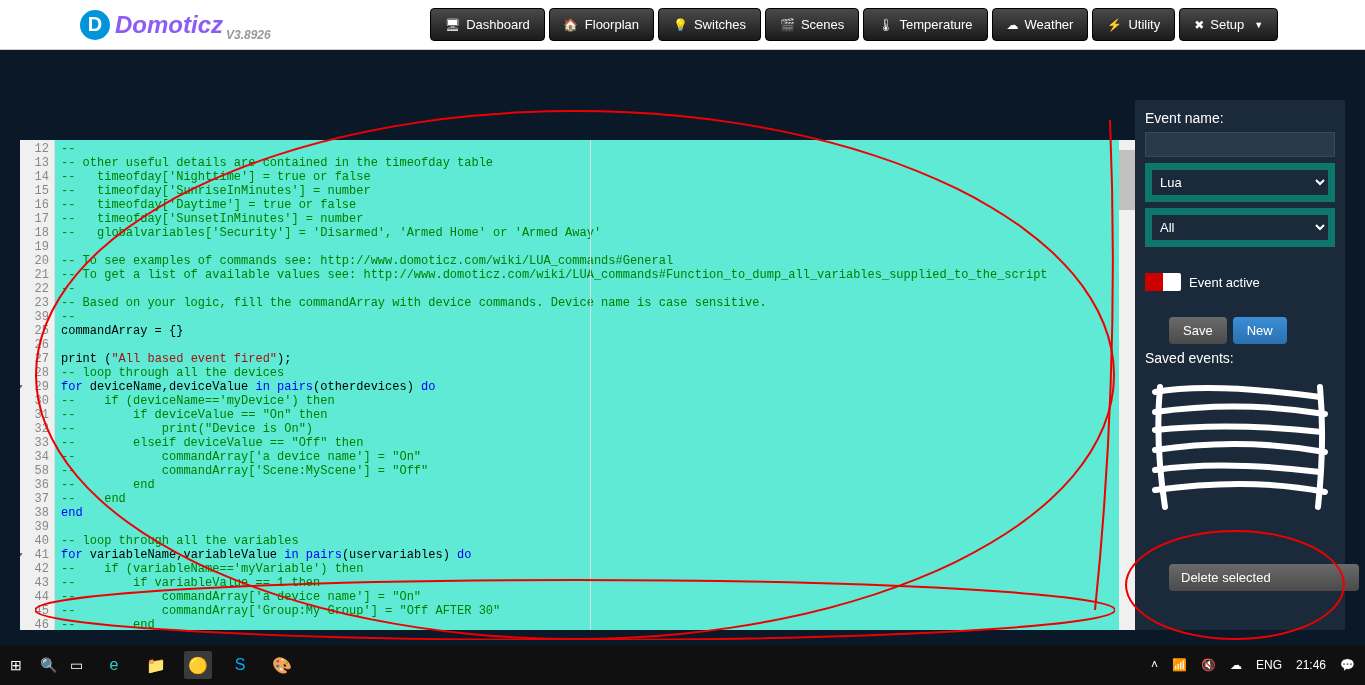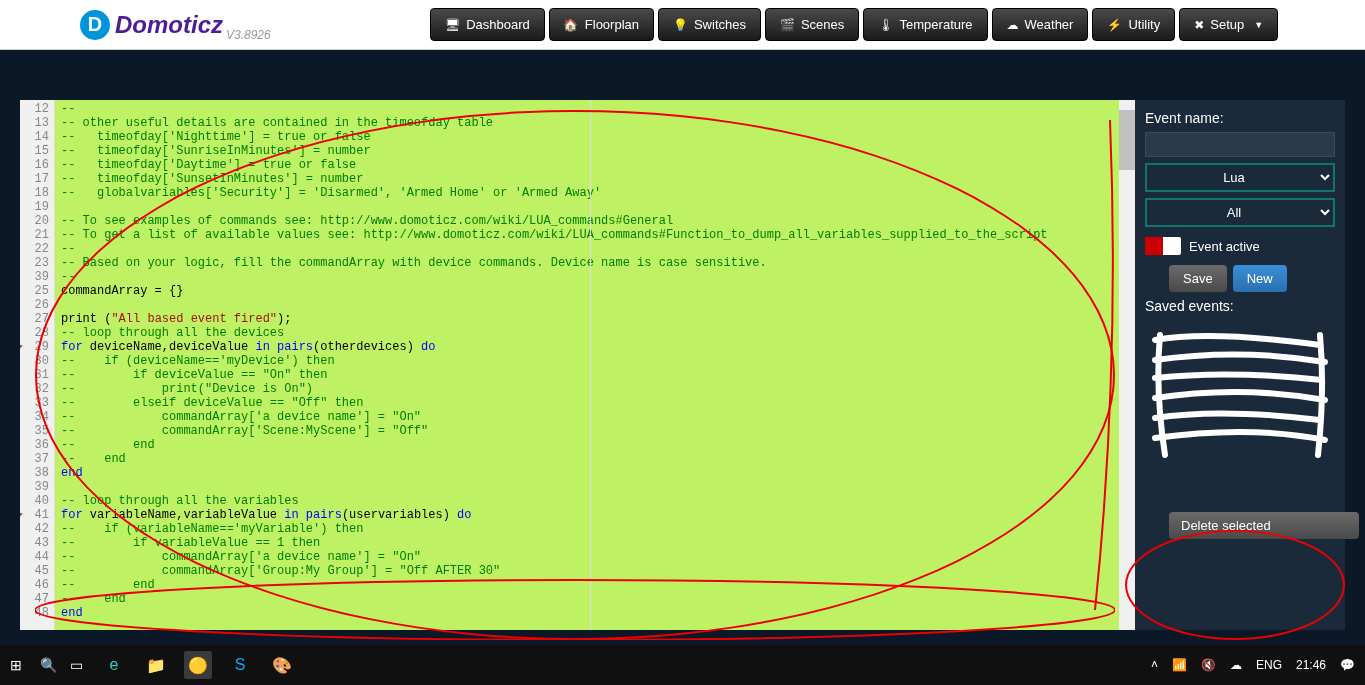--- a/index.html
+++ b/index.html
@@ -25,22 +25,22 @@
   width: 430px;
 }
 .logo-circle {
   width: 30px; height: 30px;
   background: #0095da;
   border-radius: 50%;
   display: flex; align-items: center; justify-content: center;
   color: #fff; font-weight: bold; font-size: 20px;
   margin-right: 5px;
 }
-.logo-text { font-size: 24px; font-weight: bold; color: #4c1d95; font-style: italic; }
-.logo-ver { font-size: 12px; color: #999; font-style: italic; margin-left: 3px; margin-top: 20px;}
+.logo-text { font-size: 24px; font-weight: bold; color: #8b5cf6; font-style: italic; }
+.logo-ver { font-size: 12px; color: #999; font-style: italic; margin-left: 3px; margin-top: 20px; font-weight: bold;}
 .nav {
   display: flex;
   gap: 4px;
 }
 .nav-btn {
   background: linear-gradient(#4a4a4a, #1a1a1a);
   color: #fff;
   padding: 8px 14px;
   border: 1px solid #000;
   border-radius: 4px;
@@ -63,24 +63,25 @@
 .content-panel {
   position: absolute;
   top: 50px;
   left: 20px;
   right: 20px;
   bottom: 15px;
   display: flex;
 }
 .editor-wrap {
   flex: 1;
-  background: #bef264;
+  background: #5eead4;
   display: flex;
   overflow: hidden;
   position: relative;
+  margin-top: 40px;
 }
 .gutter {
   width: 35px;
   background: #f0f0f0;
   color: #888;
   font-family: 'Courier New', monospace;
   font-size: 12px;
   text-align: right;
   padding: 2px 5px 2px 0;
   line-height: 14px;
@@ -130,27 +131,26 @@
 .side-panel input[type=text] {
   background: #2a3a4a;
   border: 1px solid #3a4a5a;
   color: #fff;
   padding: 4px;
   width: 100%;
 }
 .side-panel select {
   background: #1a2a3a;
   color: #fff;
-  border: 2px solid #0f766e;
+  border: 7px solid #0f766e;
   padding: 4px;
   width: 100%;
   font-size: 13px;
-  text-align: center;
-}
-.toggle-row { display: flex; align-items: center; gap: 8px; margin: 4px 0; }
+}
+.toggle-row { display: flex; align-items: center; gap: 8px; margin: 20px 0; }
 .toggle {
   width: 36px; height: 18px;
   background: #fff;
   border-radius: 2px;
   position: relative;
   cursor: pointer;
 }
 .toggle::after {
   content: "";
   position: absolute;
@@ -294,21 +294,21 @@
           <span class="ln">25</span>
           <span class="ln">26</span>
           <span class="ln">27</span>
           <span class="ln">28</span>
           <span class="ln fold">29</span>
           <span class="ln">30</span>
           <span class="ln">31</span>
           <span class="ln">32</span>
           <span class="ln">33</span>
           <span class="ln">34</span>
-          <span class="ln">35</span>
+          <span class="ln">58</span>
           <span class="ln">36</span>
           <span class="ln">37</span>
           <span class="ln">38</span>
           <span class="ln">39</span>
           <span class="ln">40</span>
           <span class="ln fold">41</span>
           <span class="ln">42</span>
           <span class="ln">43</span>
           <span class="ln">44</span>
           <span class="ln">45</span>

